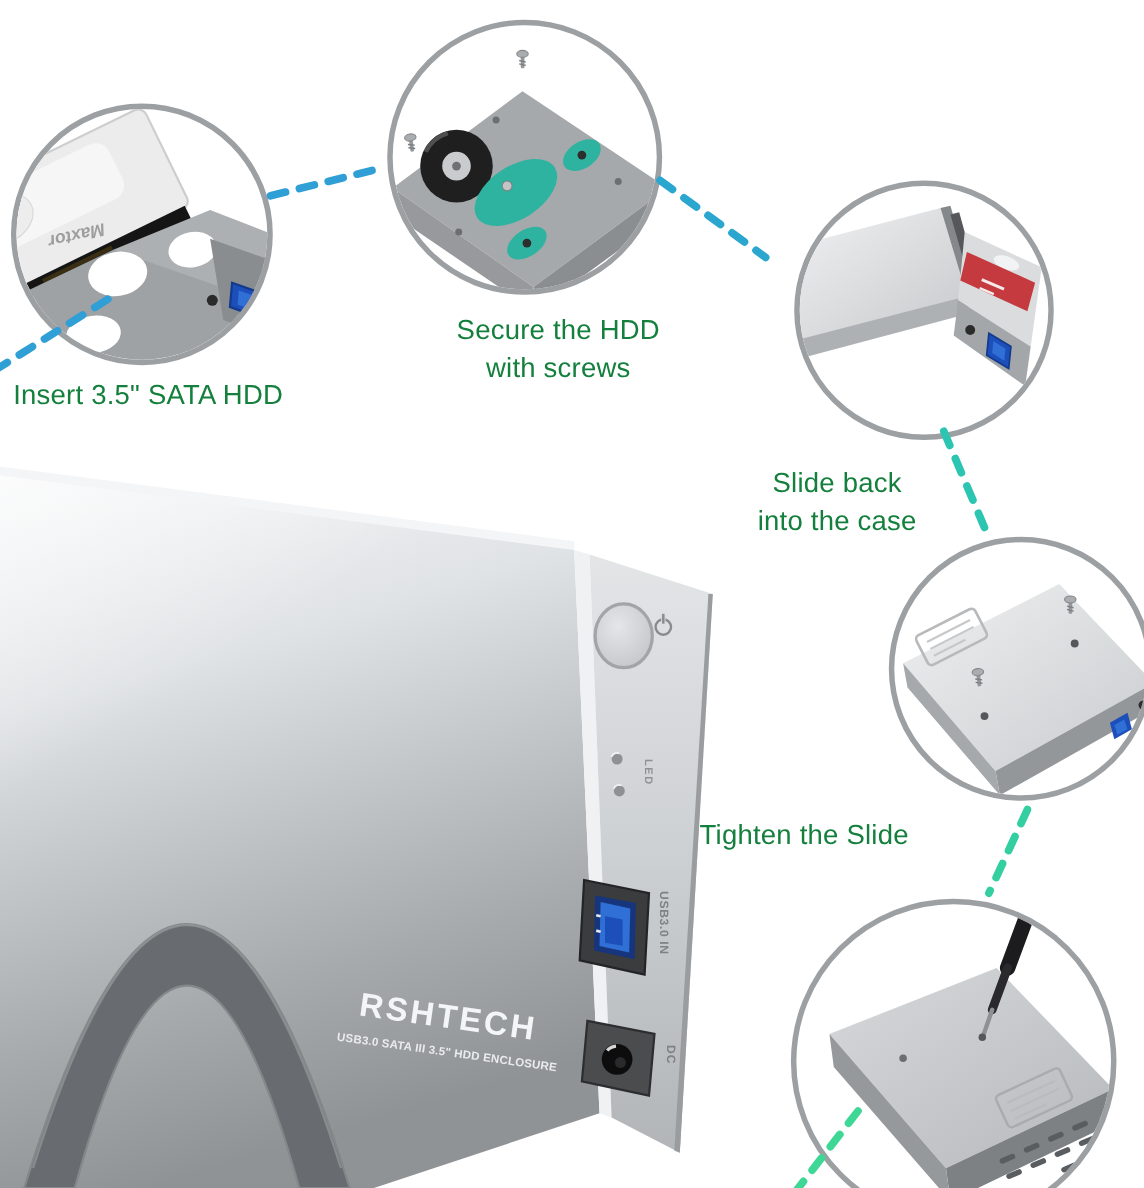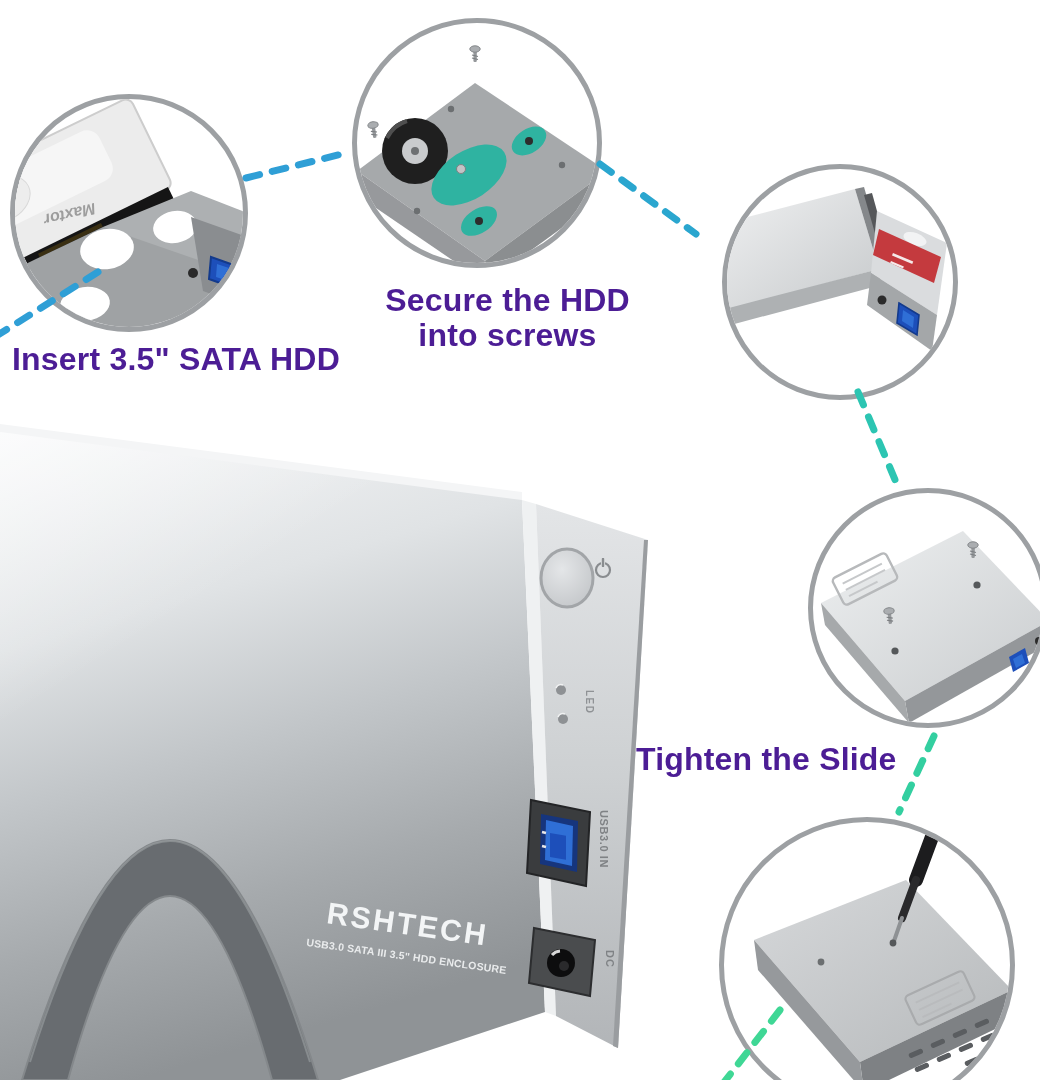--- a/index.html
+++ b/index.html
@@ -1,21 +1,21 @@
 <!DOCTYPE html>
 <html><head>
 <meta charset="utf-8">
 <style>
   html,body{margin:0;padding:0;background:#fff;}
   #stage{position:relative;width:1040px;height:1080px;background:#fff;overflow:hidden;
          font-family:"Liberation Sans",sans-serif;}
   .inset{position:absolute;border-radius:50%;border:5px solid #9da0a3;overflow:hidden;
          background:#fff;box-sizing:border-box;}
   .inset svg{position:absolute;left:0;top:0;}
-  .caption{position:absolute;color:#4c1d95;font-weight:700;font-size:32px;line-height:35px;
+  .caption{position:absolute;color:#15803d;font-weight:400;font-size:25px;line-height:35px;
            letter-spacing:.2px;white-space:nowrap;}
   .caption.center{text-align:center;}
   svg text{font-family:"Liberation Sans",sans-serif;}
   .overlay{position:absolute;left:0;top:0;z-index:6;pointer-events:none;}
   .z1{z-index:1}.z2{z-index:2}.z4{z-index:4}
 </style>
 </head>
 <body>
 
 <div id="stage">
@@ -302,21 +302,25 @@
       <line x1="780" y1="1010" x2="718" y2="1090" stroke="#3fd795" stroke-dasharray="14 13"></line>
     </g>
   </svg>
 
   <div class="caption z4" style="left:12px;top:342px;">
     <div>Insert 3.5" SATA HDD</div>
   </div>
 
   <div class="caption center z4" style="left:375px;top:283px;width:265px;">
     <div>Secure the HDD</div>
-    <div>into screws</div>
-  </div>
-
+    <div>with screws</div>
+  </div>
+
+  <div class="caption center z4" style="left:645px;top:422px;width:232px;">
+    <div>Slide back</div>
+    <div>into the case</div>
+  </div>
 
   <div class="caption z4" style="left:636px;top:742px;">
     <div>Tighten the Slide</div>
   </div>
 
 </div>
 
 </body></html>

